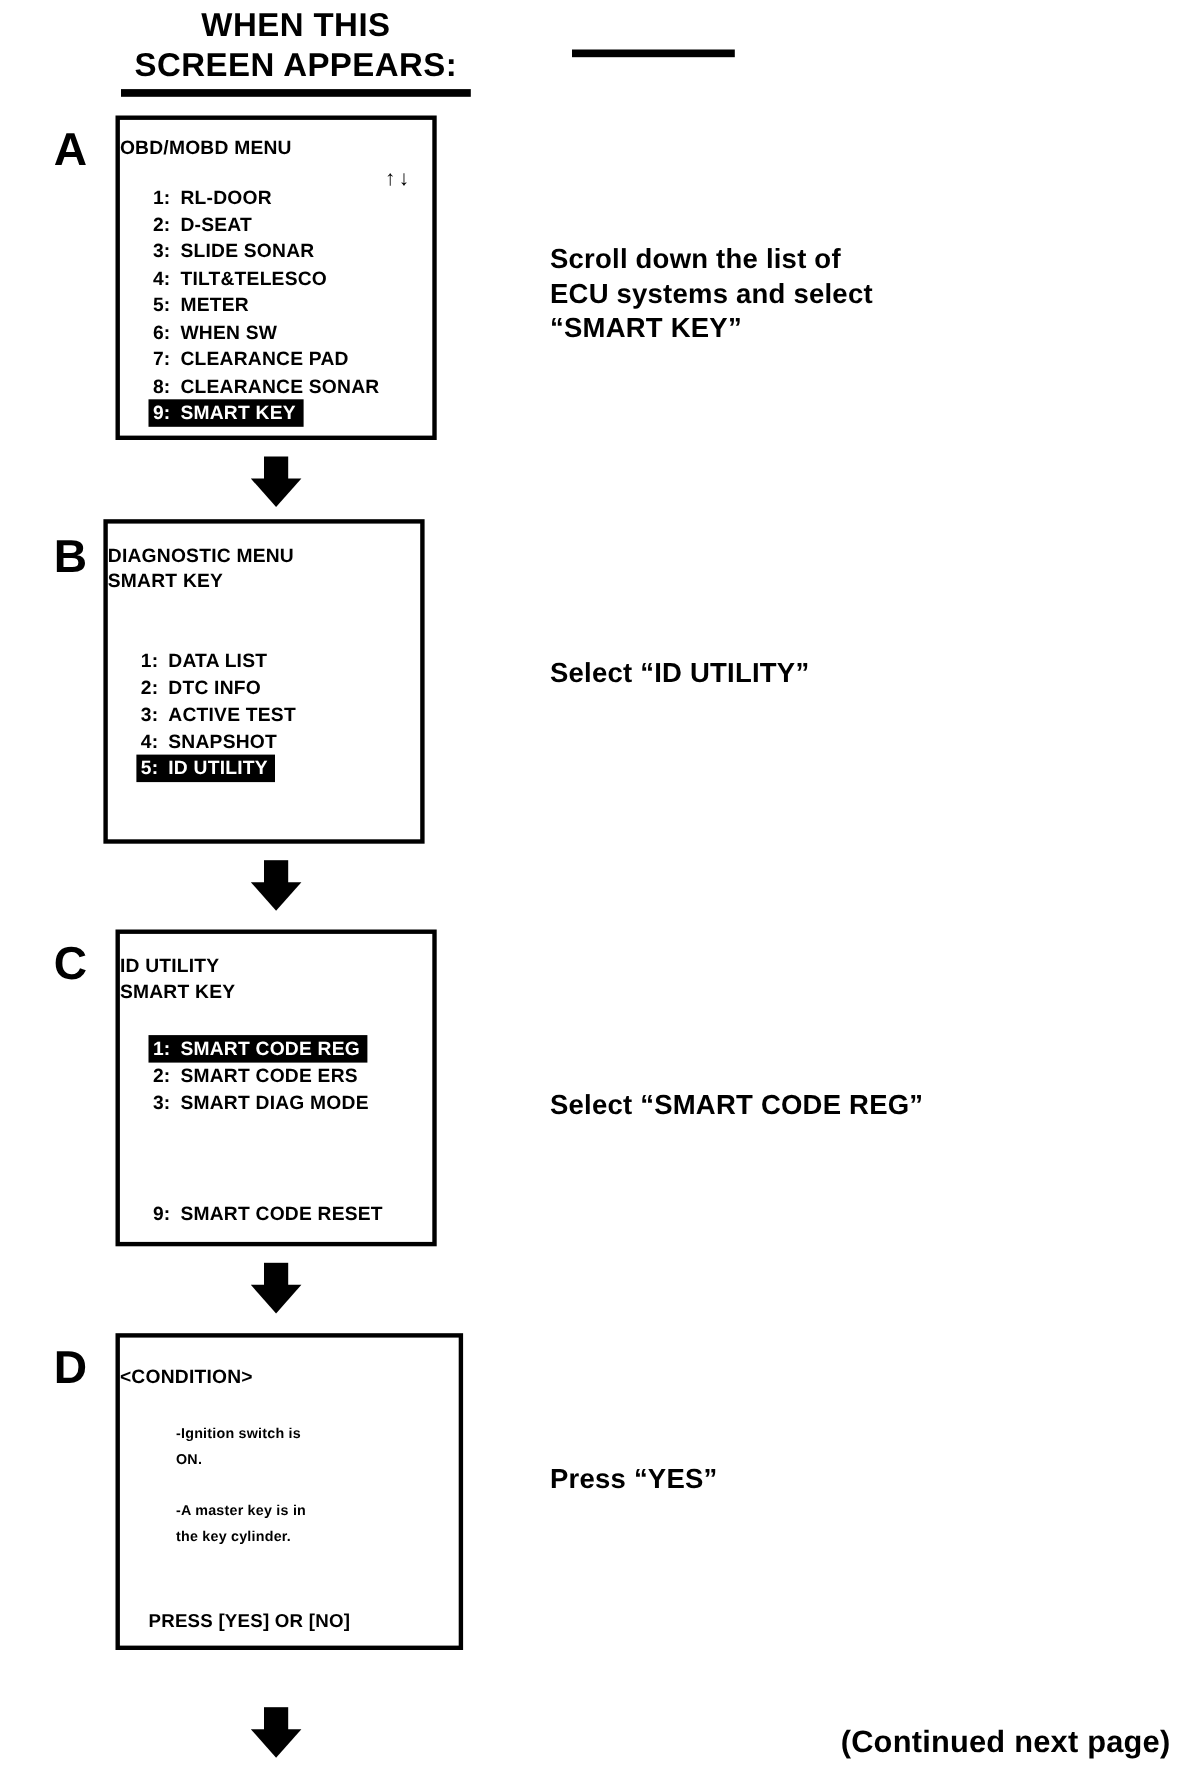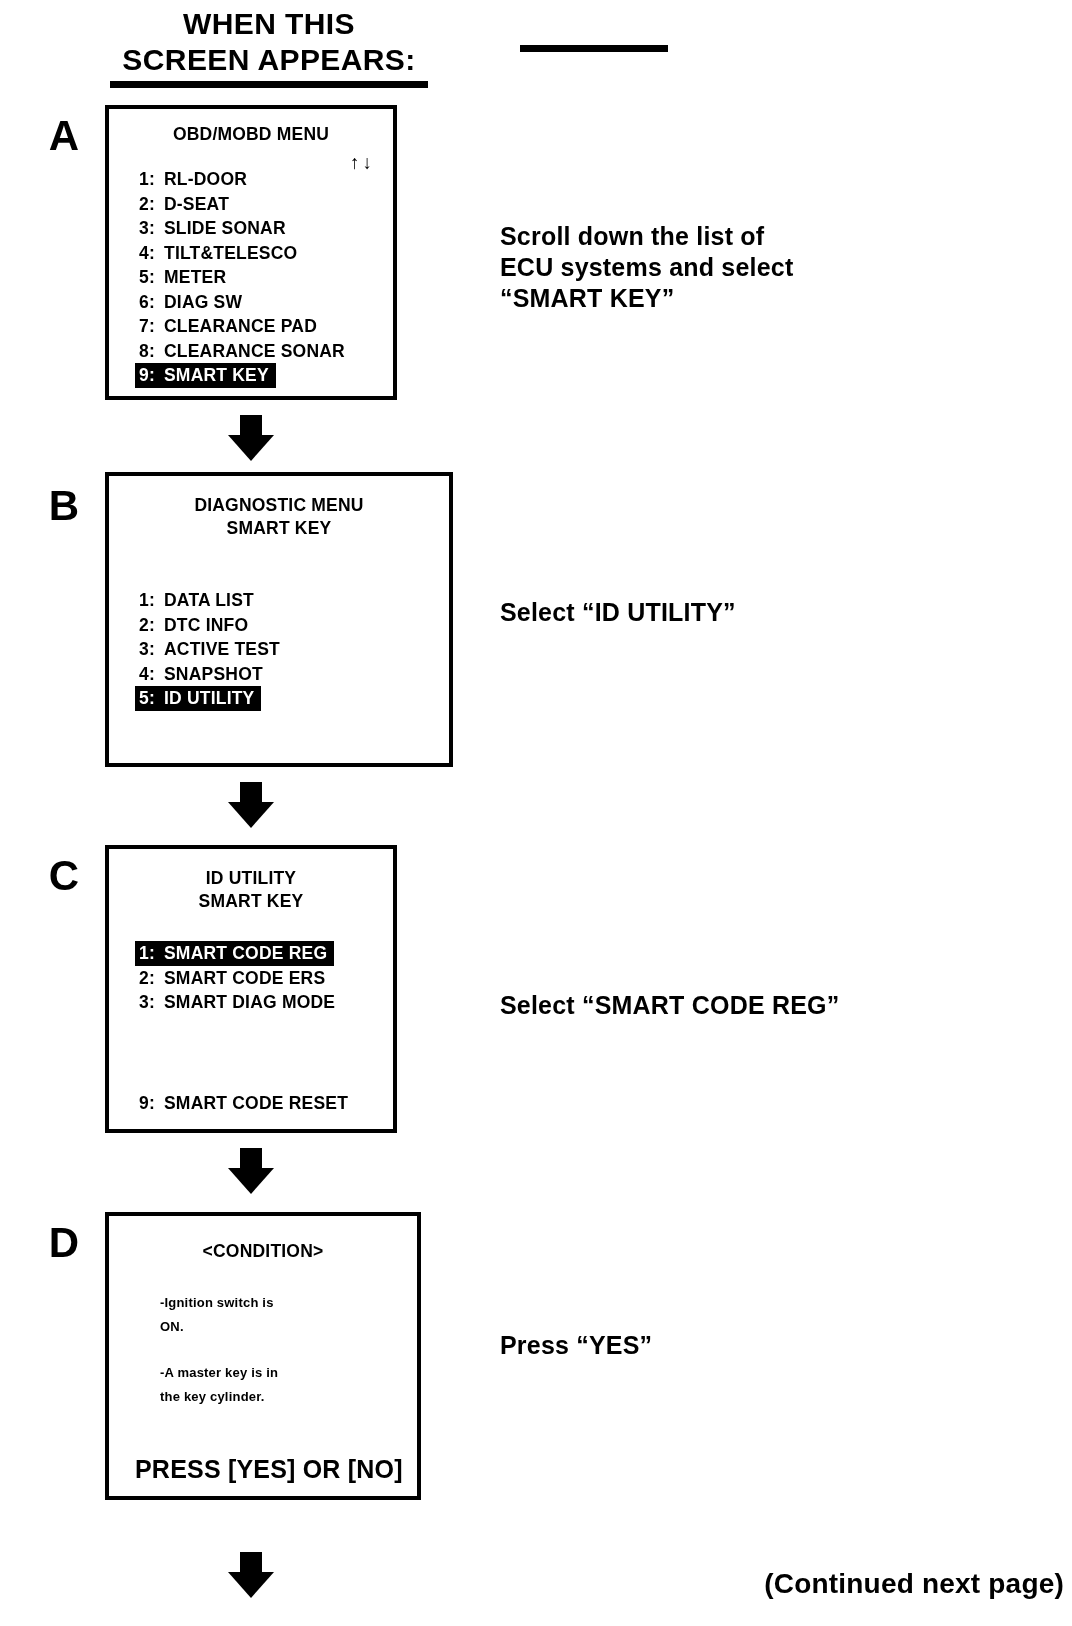--- a/index.html
+++ b/index.html
@@ -71,21 +71,21 @@
   .screen {
     position: absolute;
     border: 4px solid #000;
     background: #fff;
     box-sizing: border-box;
     font-size: 17.5px;
     font-weight: bold;
     letter-spacing: 0.2px;
   }
   .screen-title {
-    text-align: center;
+    text-align: left;
     line-height: 23px;
     font-size: 17.5px;
     font-weight: bold;
   }
   .menu {
     margin: 0;
     padding: 0;
     list-style: none;
   }
   .menu-item {
@@ -184,21 +184,21 @@
 
   
   .cond-line {
     line-height: 24px;
     font-size: 13px;
     font-weight: bold;
     padding-left: 51px;
     white-space: pre-line;
   }
   .press-line {
-    font-size: 25px;
+    font-size: 17px;
     font-weight: bold;
     padding-left: 26px;
   }
 </style>
 </head>
 <body>
 
 <div class="header">
   <div class="hdr-left">
     <div>WHEN THIS</div>
@@ -242,21 +242,21 @@
       </li>
     <li class="menu-item">
         <span class="row-inner">
           <span class="num">5:</span>
           <span class="lbl">METER</span>
         </span>
       </li>
     <li class="menu-item">
         <span class="row-inner">
           <span class="num">6:</span>
-          <span class="lbl">DIAG SW</span>
+          <span class="lbl">WHEN SW</span>
         </span>
       </li>
     <li class="menu-item">
         <span class="row-inner">
           <span class="num">7:</span>
           <span class="lbl">CLEARANCE PAD</span>
         </span>
       </li>
     <li class="menu-item">
         <span class="row-inner">
@@ -277,21 +277,21 @@
 ECU systems and select
 “SMART KEY”</div>
 
 <div class="down-arrow" style="left:228px; top:415px;">
   <div class="shaft"></div>
   <div class="head"></div>
 </div>
 
 <div class="step-letter" style="left:38px; top:485px;">B</div>
 
-<div class="screen" style="left:105px; top:472px; width:348px; height:295px;">
+<div class="screen" style="left:94px; top:472px; width:292px; height:295px;">
   <div class="screen-title" style="margin-top:18px;">DIAGNOSTIC MENU</div>
   <div class="screen-title">SMART KEY</div>
   <ul class="menu" style="margin-top:48px;">
     <li class="menu-item">
         <span class="row-inner">
           <span class="num">1:</span>
           <span class="lbl">DATA LIST</span>
         </span>
       </li>
     <li class="menu-item">

